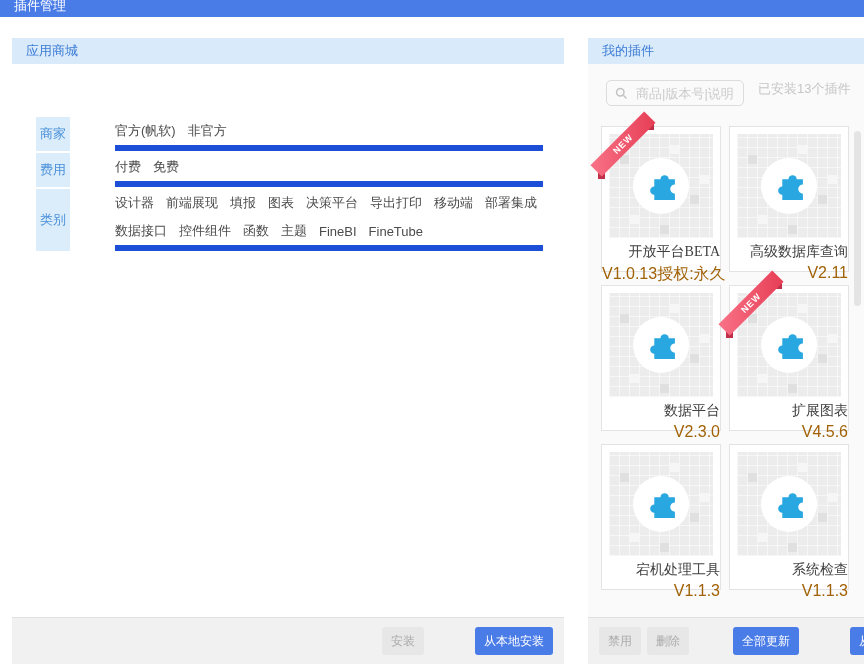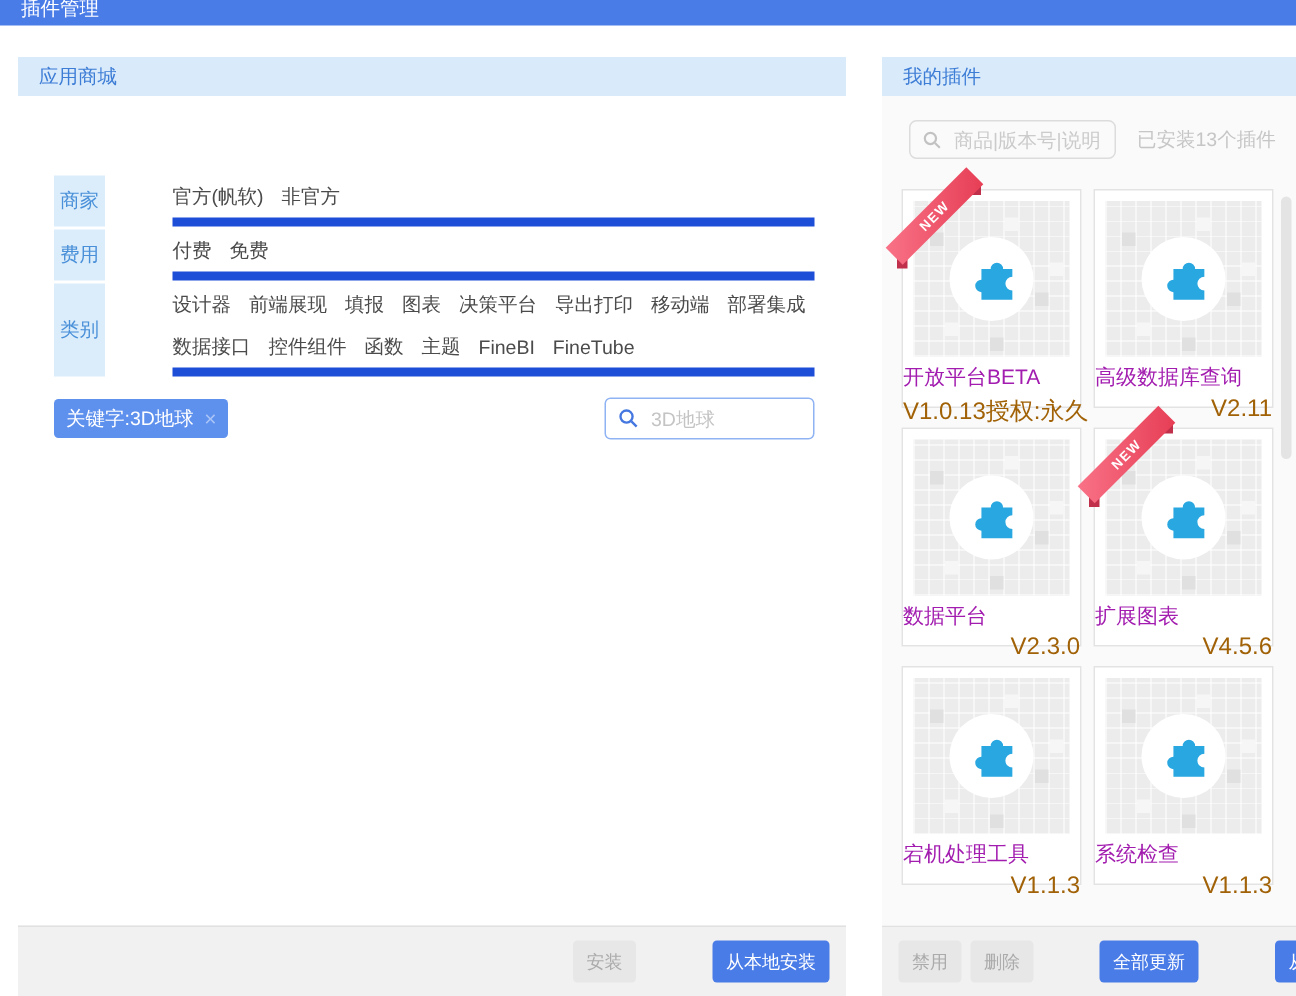--- a/index.html
+++ b/index.html
@@ -69,21 +69,21 @@
   .search-box input {
     flex:1; min-width:0; border:none; outline:none; background:transparent;
     font-size:13px; color:#555; font-family:inherit;
   }
   .store-search input::placeholder { color:#C4C4C4; }
   .mine-search  { width:138px; height:26px; border:1px solid #DCDCDC; border-radius:5px; background:transparent; }
   .mine-search input::placeholder { color:#CBCBCB; }
 
   
   .mine-body { flex:1; background:#FAFAFA; padding:16px 0 0 13px; position:relative; overflow:hidden; }
-  .search-row { display:flex; align-items:center; gap:14px; margin-left:5px; }
+  .search-row { display:flex; gap:14px; margin-left:5px; }
   .count { font-size:13px; color:#C6C6C6; white-space:nowrap; }
 
   .cards {
     margin-top:20px; display:grid;
     grid-template-columns:120px 120px; column-gap:8px; row-gap:13px;
   }
   .card {
     width:120px; height:146px; background:#fff; border:1px solid #E3E3E3;
     position:relative; cursor:pointer;
   }
@@ -101,21 +101,21 @@
       repeating-linear-gradient(90deg,rgba(255,255,255,.55) 0,rgba(255,255,255,.55) 1px,transparent 1px,transparent 10px);
     background-repeat:no-repeat,no-repeat,no-repeat,no-repeat,no-repeat,no-repeat,repeat,repeat;
     background-size:9px 9px,9px 9px,9px 9px,9px 9px,9px 9px,9px 9px,auto auto,auto auto;
     background-position:11px 21px,61px 11px,81px 61px,21px 81px,51px 91px,91px 41px,0 0,0 0;
   }
   .circle {
     width:56px; height:56px; border-radius:50%; background:#fff;
     position:absolute; left:24px; top:24px;
     display:flex; align-items:center; justify-content:center;
   }
-  .card-name { margin-top:5px; text-align:left; font-size:14px; color:#a21caf; white-space:nowrap; overflow:hidden; }
+  .card-name { margin-top:5px; text-align:right; font-size:14px; color:#404040; white-space:nowrap; overflow:hidden;font-family:Liberation Serif, serif; }
   .card-version { margin-top:3px; text-align:right; font-size:16px; color:#a16207; white-space:nowrap; }
 
   .ribbon { display:none; }
   .ribbon .band {
     position:absolute; top:9px; left:-17px; width:76px; height:16px;
     background:linear-gradient(135deg,#F97287,#E63E55);
     transform:rotate(-45deg); z-index:2;
     color:#fff; font-size:9px; font-weight:bold; letter-spacing:1px;
     text-align:center; line-height:16px;
   }
@@ -178,33 +178,20 @@
               <span class="f-item">控件组件</span>
               <span class="f-item">函数</span>
               <span class="f-item">主题</span>
               <span class="f-item">FineBI</span>
               <span class="f-item">FineTube</span>
             </div>
           </div>
   </div>
 </div>
 
-    <div class="tag-row">
-      <div class="keyword-tag">
-        <span>关键字:3D地球</span>
-        <span class="tag-close">×</span>
-      </div>
-      <div class="search-box store-search">
-        <svg width="14" height="14" viewBox="0 0 16 16" fill="none" stroke="#4577E0" stroke-width="1.8">
-          <circle cx="6.5" cy="6.5" r="4.6"></circle>
-            <line x1="10.2" y1="10.2" x2="14.2" y2="14.2"></line>
-        </svg>
-        <input type="text" placeholder="3D地球" style="">
-      </div>
-    </div>
   </div>
 
   <div class="panel-footer store-footer">
     <button class="btn btn-gray">安装</button>
     <button class="btn btn-blue">从本地安装</button>
   </div>
 </div>
 
 <div class="panel panel-mine">
   <div class="panel-header">我的插件</div>

